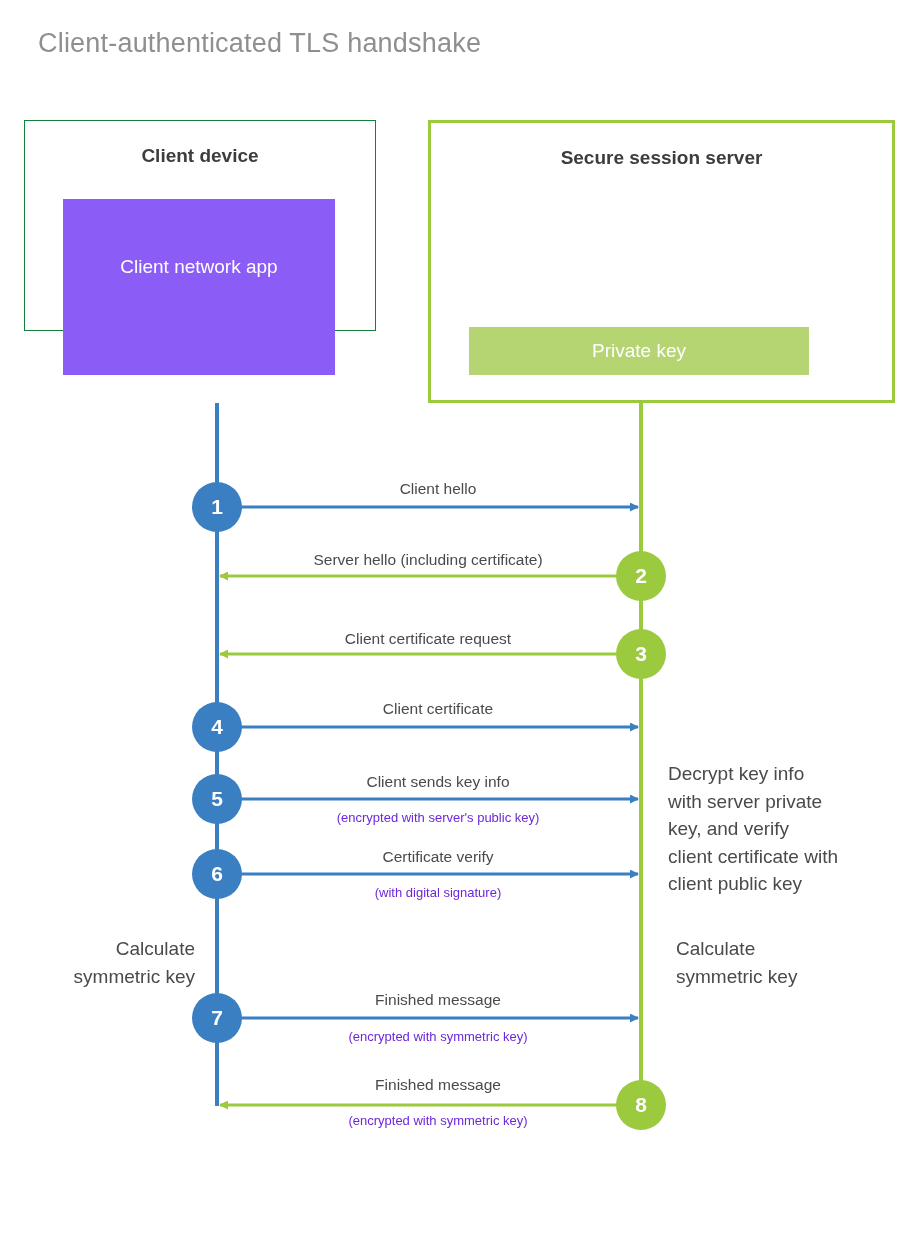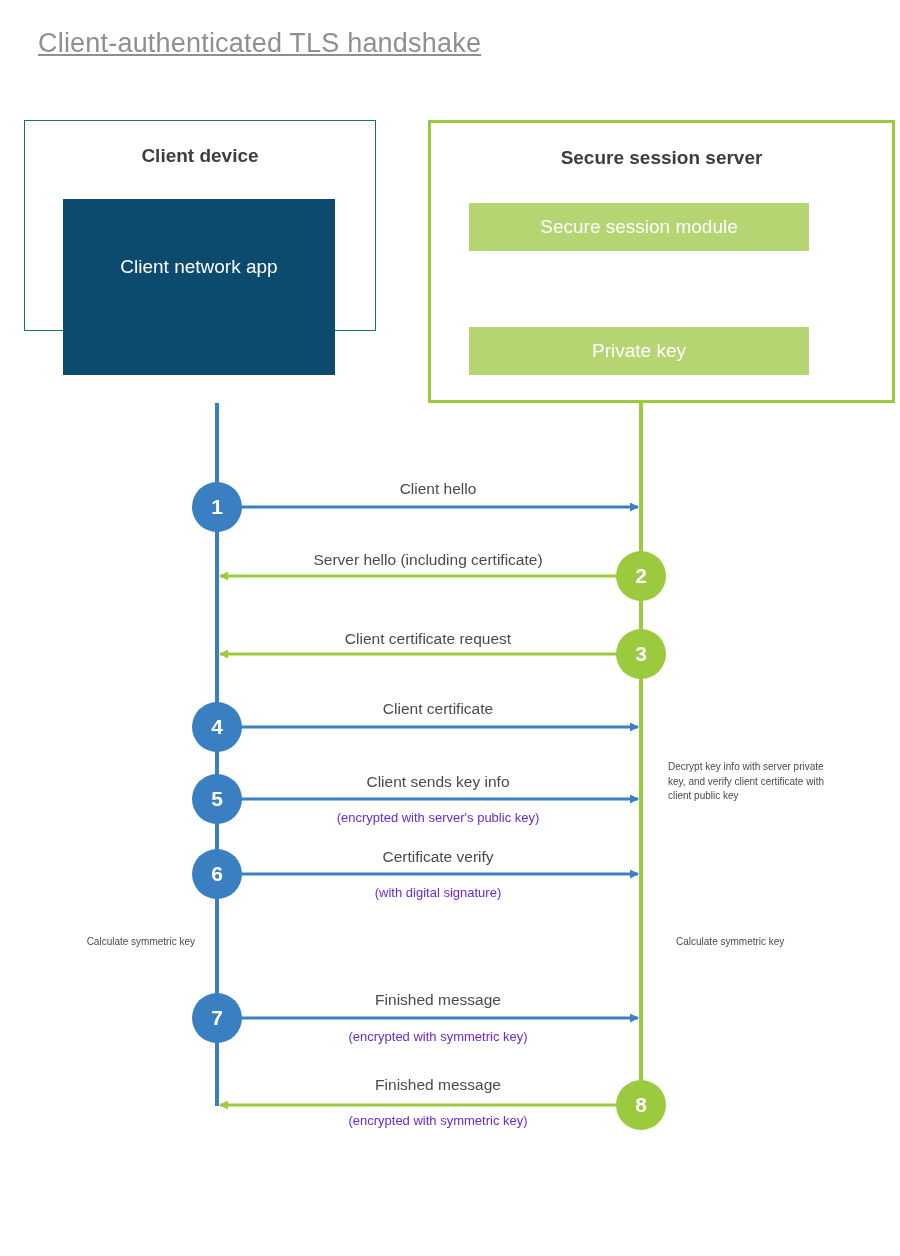--- a/index.html
+++ b/index.html
@@ -19,21 +19,20 @@
   
   .page-title {
     position: absolute;
     left: 38px;
     top: 28px;
     font-size: 27px;
     font-weight: 400;
     color: #8f8f8f;
     letter-spacing: 0.2px;
     white-space: nowrap;
-    text-decoration: underline;
   }
 
   
   .actor-box {
     position: absolute;
     box-sizing: border-box;
     background: #ffffff;
   }
   .actor-box.client {
     left: 24px;
@@ -67,21 +66,21 @@
     color: #ffffff;
     text-align: center;
     font-size: 19px;
     font-weight: 400;
   }
   .client-app-block {
     left: 38px;
     top: 78px;
     width: 272px;
     height: 176px;
-    background: #0c4a6e;
+    background: #8b5cf6;
     padding-top: 56px;
     line-height: 1.25;
   }
   .server-block {
     left: 38px;
     width: 340px;
     height: 48px;
     background: #b5d573;
     line-height: 48px;
   }
@@ -126,40 +125,39 @@
     position: absolute;
     text-align: center;
     font-size: 13px;
     color: #6d28d9;
     white-space: nowrap;
   }
 
   
   .side-note {
     position: absolute;
-    font-size: 10px;
+    font-size: 19px;
     line-height: 1.45;
     color: #4a4a4a;
   }
   .side-note.left  { text-align: right; }
   .side-note.right { text-align: left; }
 </style>
 </head>
 <body>
 
 <div class="page-title">Client-authenticated TLS handshake</div>
 
 <div class="actor-box client">
   <div class="actor-title">Client device</div>
   <div class="inner-block client-app-block">Client network app</div>
 </div>
 
 <div class="actor-box server">
   <div class="actor-title">Secure session server</div>
-  <div class="inner-block server-block b1">Secure session module</div>
   <div class="inner-block server-block b3">Private key</div>
 </div>
 
 <svg id="seq" viewBox="0 0 900 1256">
   <defs>
     <marker id="arrow-blue" markerWidth="9" markerHeight="9" refX="8" refY="4.5" orient="auto" markerUnits="userSpaceOnUse">
       <path d="M0,0 L9,4.5 L0,9 z" fill="#3a7fc1"></path>
     </marker>
     <marker id="arrow-green" markerWidth="9" markerHeight="9" refX="8" refY="4.5" orient="auto" markerUnits="userSpaceOnUse">
       <path d="M0,0 L9,4.5 L0,9 z" fill="#9bca3e"></path>

